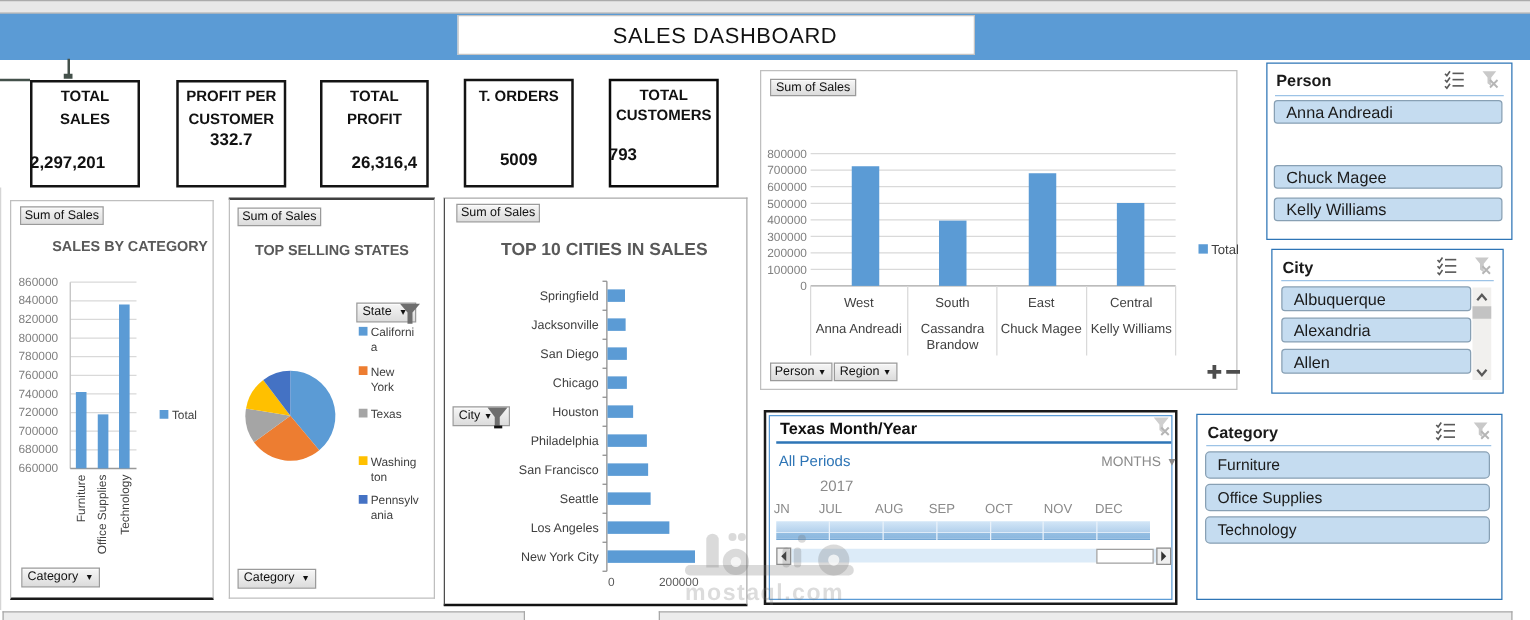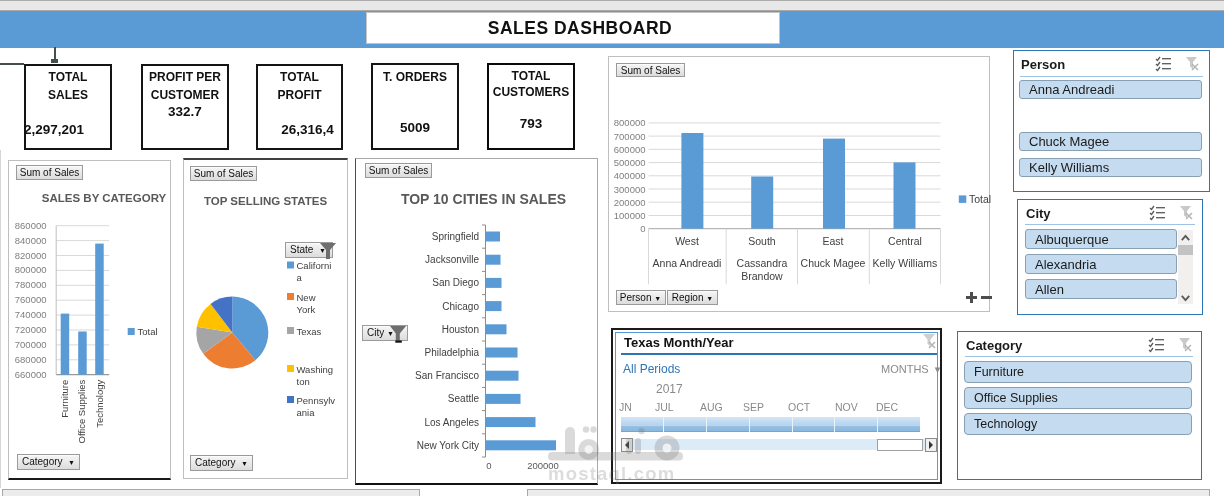--- a/index.html
+++ b/index.html
@@ -19,21 +19,21 @@
 </head>
 <body>
 <div class="abs" style="left:0;top:0;width:1224px;height:496px;background:#fff;">
 
 <div class="abs" style="left:0;top:150px;width:1px;height:338px;background:#d5d5d5;"></div>
 
 <div class="abs" style="left:0;top:0;width:1224px;height:11px;background:#e8e8e8;border-top:1px solid #ababab;border-bottom:1px solid #a9a9a9;"></div>
 
 <div class="abs" style="left:0;top:11px;width:1224px;height:37px;background:#5b9bd5;"></div>
 <div class="abs" style="left:366px;top:11.5px;width:414px;height:32px;background:#fff;border:1px solid #c4c4c4;"></div>
-<div class="abs" style="left:366px;top:11.5px;width:414px;height:32px;line-height:32px;text-align:center;font-weight:bold;font-size:17.5px;color:#111;letter-spacing:.5px;padding-left:14px;">SALES DASHBOARD</div>
+<div class="abs" style="left:366px;top:11.5px;width:414px;height:32px;line-height:32px;text-align:center;font-weight:normal;font-size:17.5px;color:#111;letter-spacing:.5px;padding-left:14px;">SALES DASHBOARD</div>
 
 <div class="abs" style="left:54px;top:47px;width:2px;height:13px;background:#44514b;"></div>
 <div class="abs" style="left:51px;top:59px;width:7px;height:4px;background:#44514b;"></div>
 <div class="abs" style="left:0;top:63px;width:24px;height:2px;background:#44514b;"></div>
 
 <div class="abs" style="left:24px;top:64px;width:88px;height:86px;border:2px solid #141414;background:#fff;"></div>
 <div class="abs" style="left:24px;top:68px;width:88px;text-align:center;font-weight:bold;font-size:12px;line-height:18px;color:#111;">TOTAL<br>SALES</div>
 <div class="abs" style="left:24px;top:122px;width:88px;text-align:left;font-weight:bold;font-size:13.5px;color:#111;">2,297,201</div>
 
 <div class="abs" style="left:141px;top:64px;width:88px;height:86px;border:2px solid #141414;background:#fff;"></div>
@@ -43,21 +43,21 @@
 <div class="abs" style="left:256px;top:64px;width:87px;height:86px;border:2px solid #141414;background:#fff;"></div>
 <div class="abs" style="left:256px;top:68px;width:87px;text-align:center;font-weight:bold;font-size:12px;line-height:18px;color:#111;">TOTAL<br>PROFIT</div>
 <div class="abs" style="left:256px;top:122px;width:103px;text-align:center;font-weight:bold;font-size:13.5px;color:#111;">26,316,4</div>
 
 <div class="abs" style="left:371px;top:63px;width:88px;height:87px;border:2px solid #141414;background:#fff;"></div>
 <div class="abs" style="left:371px;top:68px;width:88px;text-align:center;font-weight:bold;font-size:12px;line-height:18px;color:#111;">T. ORDERS</div>
 <div class="abs" style="left:371px;top:120px;width:88px;text-align:center;font-weight:bold;font-size:13.5px;color:#111;">5009</div>
 
 <div class="abs" style="left:487px;top:63px;width:88px;height:87px;border:2.5px solid #0a0a0a;background:#fff;"></div>
 <div class="abs" style="left:485px;top:68px;width:92px;text-align:center;font-weight:bold;font-size:12px;line-height:16px;color:#111;">TOTAL<br>CUSTOMERS</div>
-<div class="abs" style="left:487px;top:116px;width:88px;text-align:center;font-weight:bold;font-size:13.5px;color:#111;">793</div>
+<div class="abs" style="left:487px;top:116px;width:88px;text-align:left;font-weight:bold;font-size:13.5px;color:#111;">793</div>
 
 <div class="abs" style="left:8px;top:160px;width:163px;height:320px;background:#fff;border:1px solid #bfbfbf;border-bottom:2px solid #1a1a1a;"></div>
 <div class="gbtn" style="left:16px;top:164.5px;width:67px;height:15.5px;line-height:14.5px;">Sum of Sales</div>
 <div class="ctitle" style="left:8px;top:192px;width:163px;font-size:11.5px;padding-left:29px;">SALES BY CATEGORY</div>
 <svg class="abs" style="left:8px;top:160px;" width="163" height="320" viewBox="0 0 163 320">
   <g stroke="#d9d9d9" stroke-width="1">
     <line x1="48.2" y1="65.7" x2="101.2" y2="65.7"></line>
     <line x1="48.2" y1="80.6" x2="101.2" y2="80.6"></line>
     <line x1="48.2" y1="95.5" x2="101.2" y2="95.5"></line>
     <line x1="48.2" y1="110.4" x2="101.2" y2="110.4"></line>

